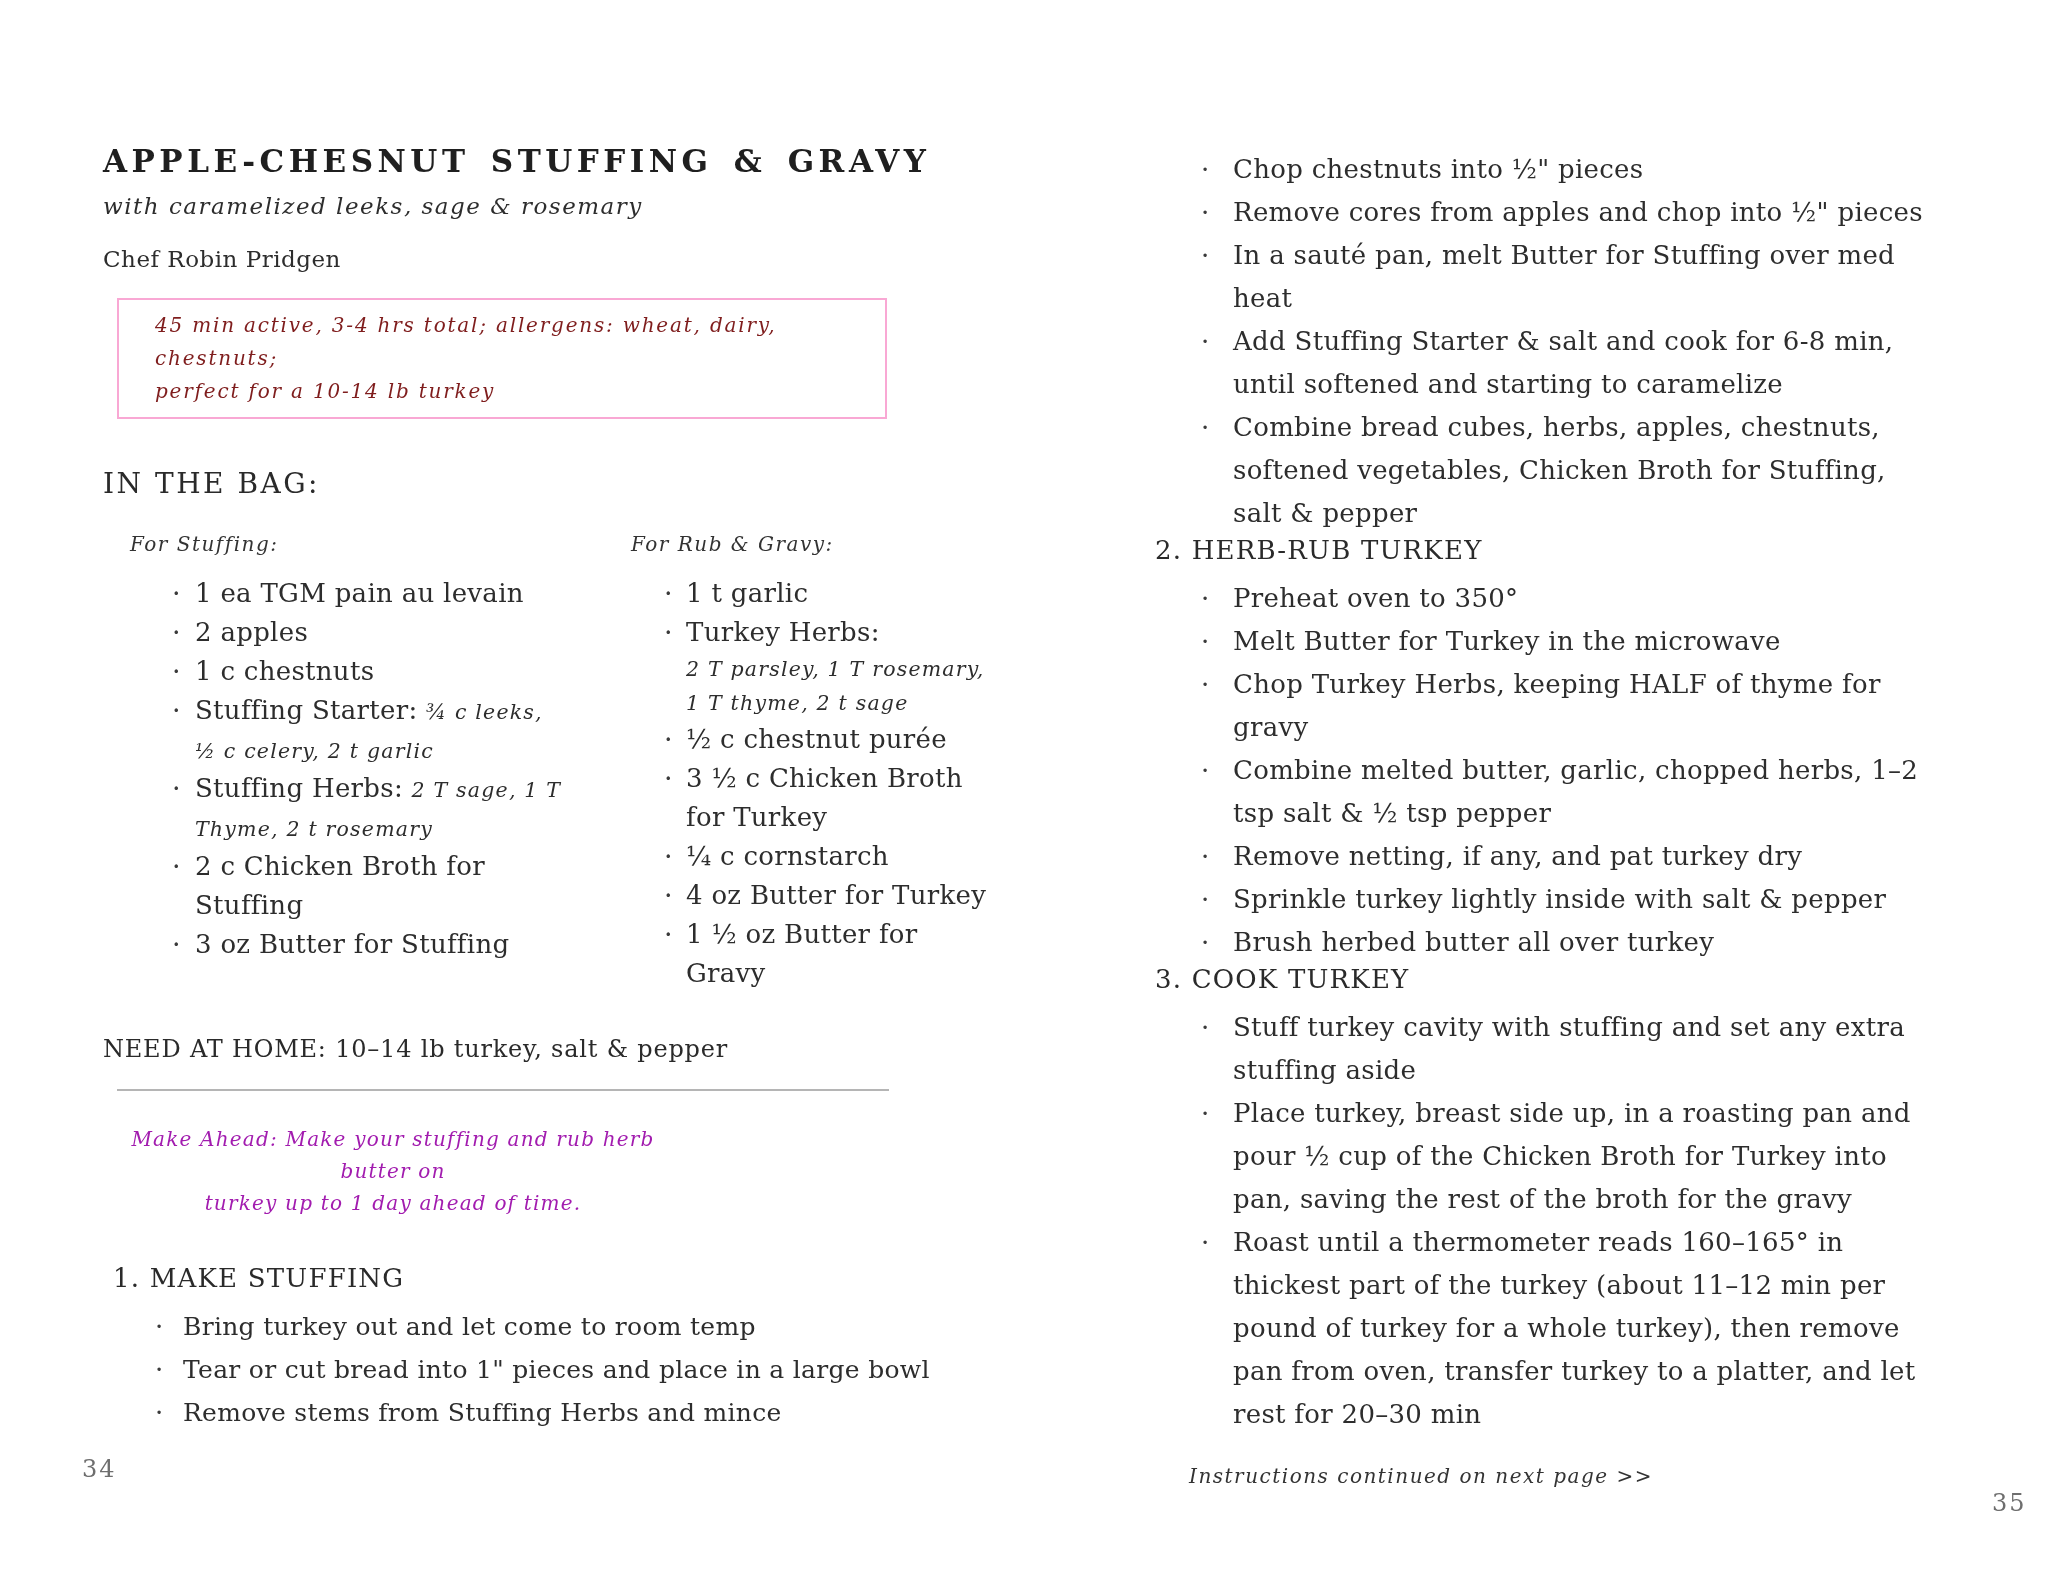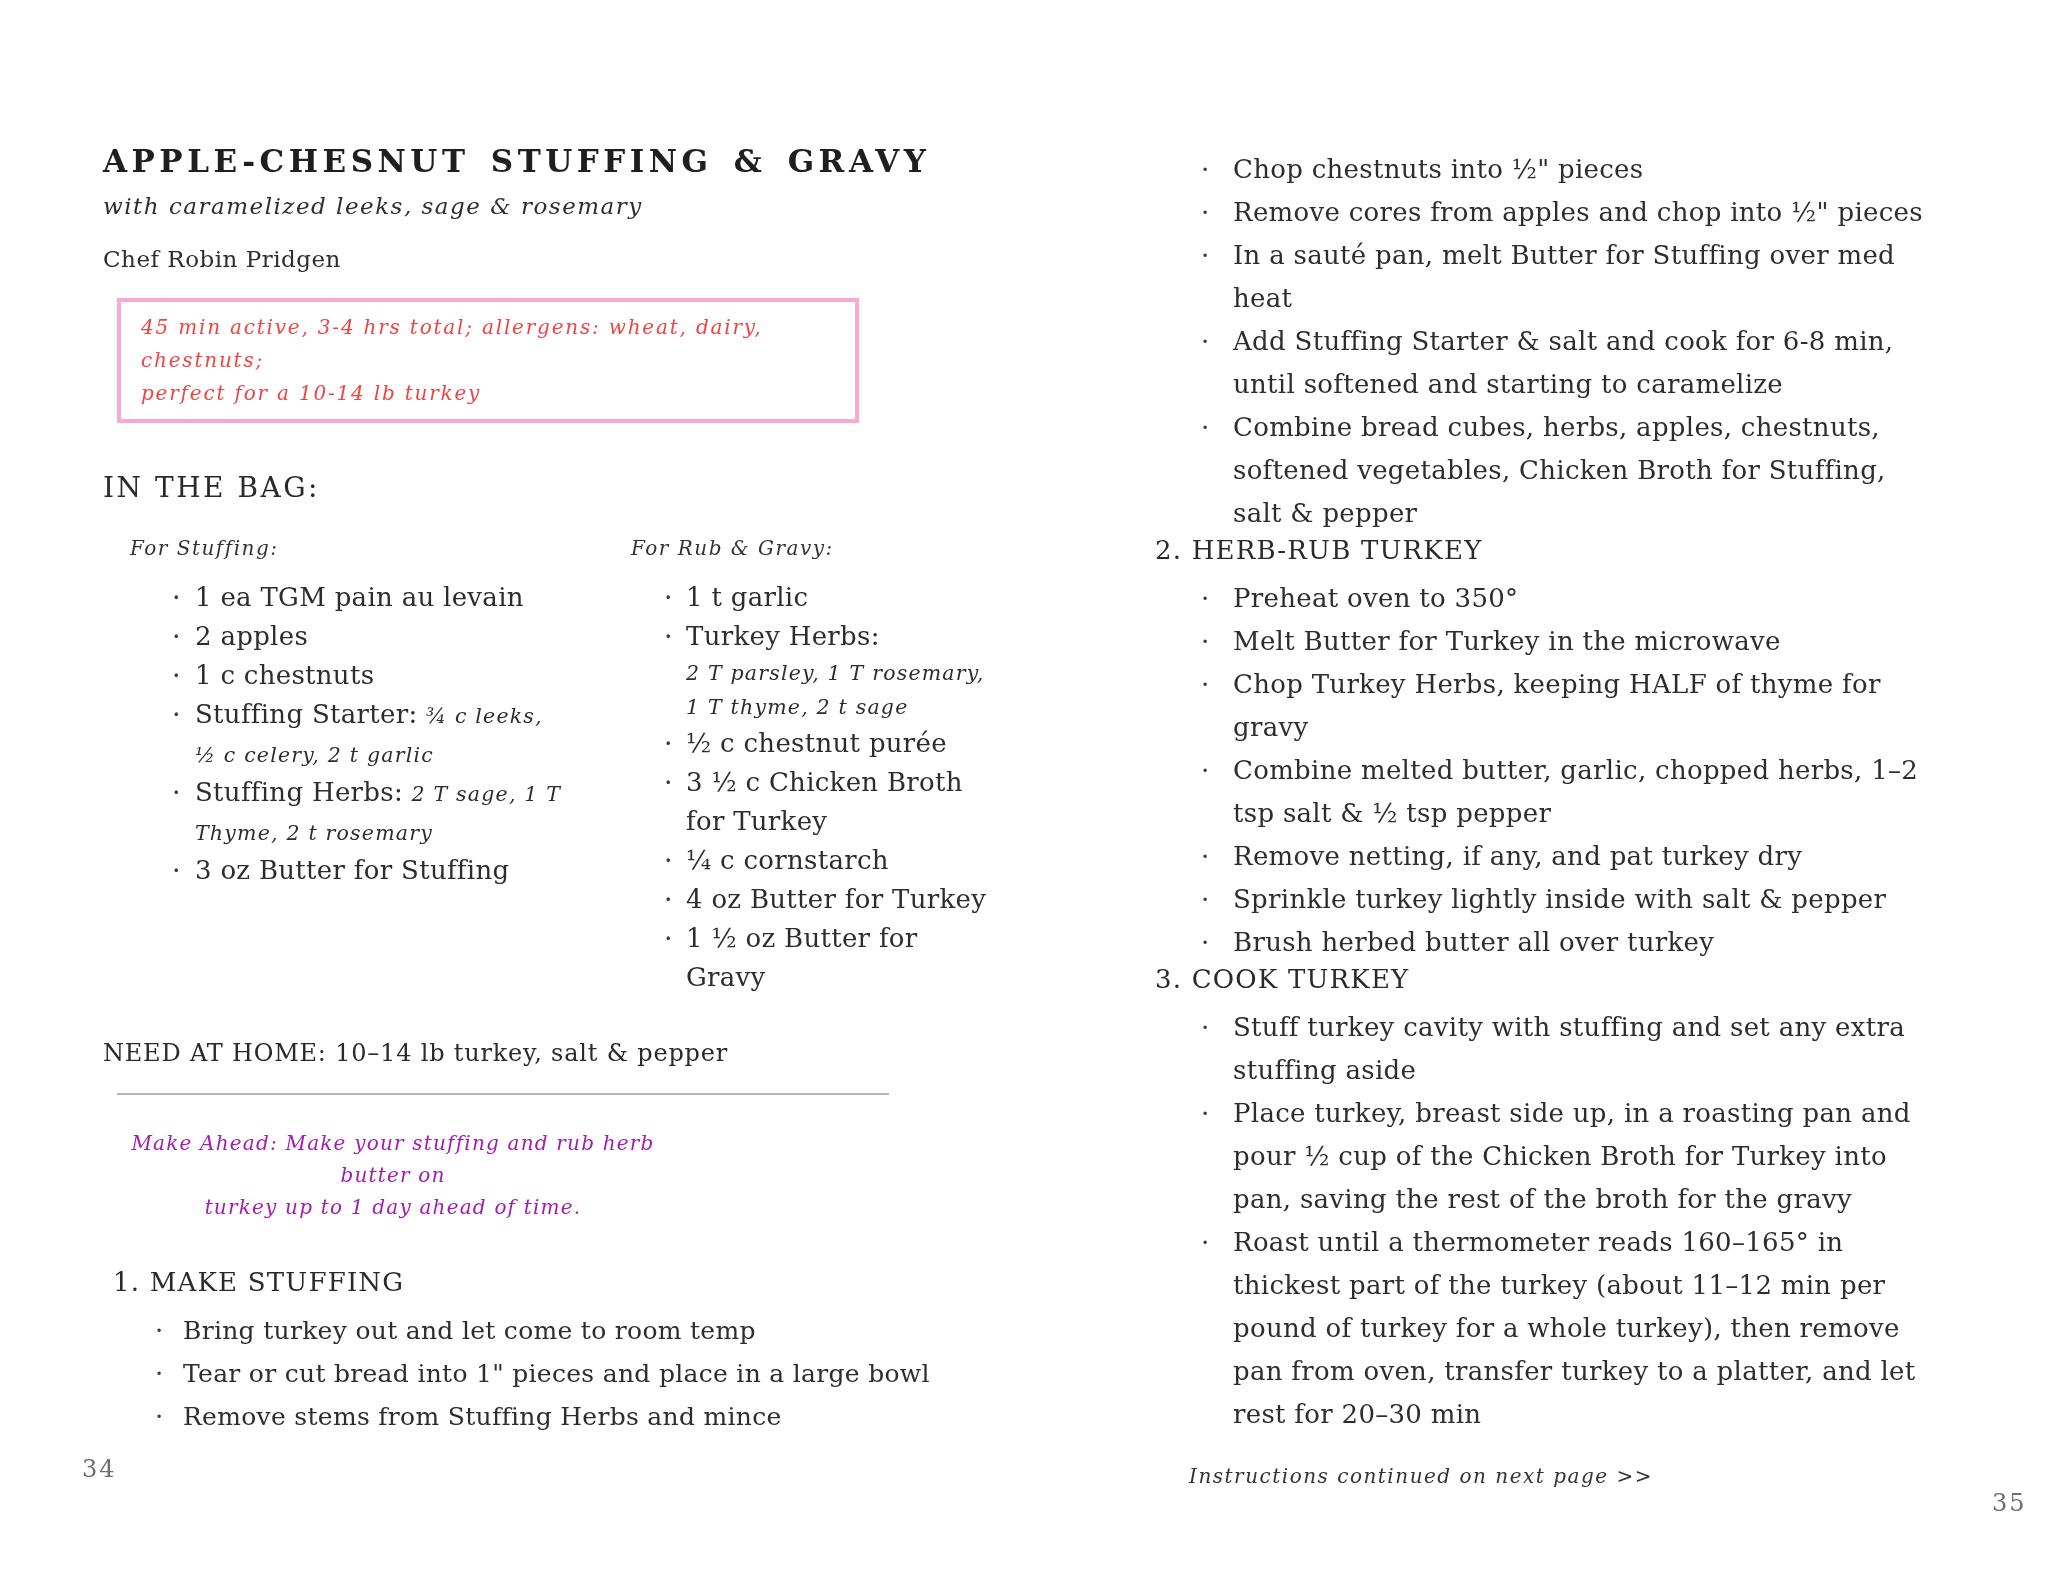--- a/index.html
+++ b/index.html
@@ -18,23 +18,23 @@
     word-spacing:6px;color:#1f1f1f;margin:0;
   }
   .subtitle{
     font-size:23px;line-height:29px;font-style:italic;letter-spacing:1.5px;
     margin-top:13px;color:#2d2d2d;
   }
   .chef{font-size:23px;line-height:29px;margin-top:24px;letter-spacing:0.5px;}
 
   .info-box{
     margin-top:24px;margin-left:14px;width:694px;
-    border:4px solid #f9a8d4;padding:9px 20px;
+    border:2px solid #f9a8d4;padding:9px 36px;
     font-style:italic;font-size:20px;line-height:33px;letter-spacing:1.8px;
-    white-space:pre-line;color:#ef4444;
+    white-space:pre-line;color:#7f1d1d;
   }
 
   .section-label{
     font-size:28px;letter-spacing:2.5px;margin-top:48px;color:#2a2a2a;
   }
 
   .bag-columns{display:flex;margin-top:32px;justify-content:space-between;}
   .bag-col-1{margin-left:27px;width:432px;}
   .bag-col-2{width:372px;}
   .col-header{font-style:italic;font-size:20px;letter-spacing:1.5px;color:#333;}
@@ -111,20 +111,21 @@
   <div class="bag-columns">
 
     <div class="bag-col-1">
       <div class="col-header">For Stuffing:</div>
       <ul class="ing-list">
         <li><span>1 ea TGM pain au levain</span></li>
         <li><span>2 apples</span></li>
         <li><span>1 c chestnuts</span></li>
         <li><span>Stuffing Starter: </span><span class="sub">¾ c leeks, ½ c celery, 2 t garlic</span></li>
         <li><span>Stuffing Herbs: </span><span class="sub">2 T sage, 1 T Thyme, 2 t rosemary</span></li>
+        <li><span>2 c Chicken Broth for Stuffing</span></li>
         <li><span>3 oz Butter for Stuffing</span></li>
       </ul>
     </div>
 
     <div class="bag-col-2">
       <div class="col-header">For Rub &amp; Gravy:</div>
       <ul class="ing-list">
         <li><span>1 t garlic</span></li>
         <li><span>Turkey Herbs:</span><span class="sub-block">2 T parsley, 1 T rosemary, 1 T thyme, 2 t sage</span></li>
         <li><span>½ c chestnut purée</span></li>

